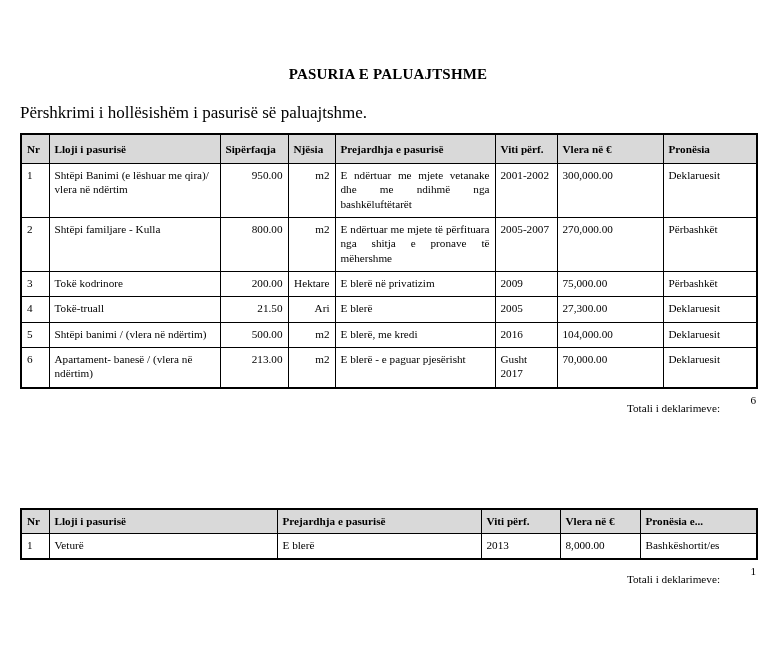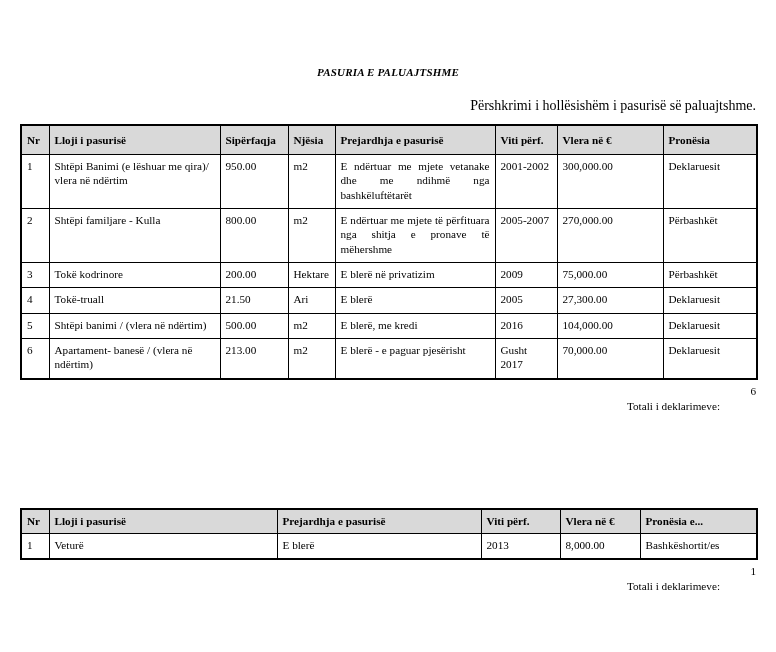--- a/index.html
+++ b/index.html
@@ -26,29 +26,28 @@
     position: absolute;
     left: 20px;
     width: 736px;
   }
   .section-1 { top: 66px; }
   .section-2 { top: 508px; }
 
   .doc-title {
     text-align: center;
     font-weight: bold;
-    font-size: 11px;
+    font-size: 15px;
     letter-spacing: 0.2px;
     margin: 0 0 20px 0;
-    font-style: italic;
   }
   .doc-subtitle {
-    font-size: 14px;
+    font-size: 17px;
     margin: 0 0 10px 0;
-    text-align: right;
+    text-align: left;
   }
 
   table {
     border-collapse: collapse;
     width: 100%;
     table-layout: fixed;
   }
   table.main-table {
     border: 2px solid #000;
   }
@@ -63,33 +62,33 @@
   table.main-table thead th {
     background: #d9d9d9;
     font-weight: bold;
     text-align: left;
     vertical-align: middle;
     padding-top: 5px;
     padding-bottom: 5px;
     height: 18px;
   }
   td.num, th.num { text-align: left; }
-  td.center { text-align: left; }
+  td.center { text-align: right; }
   td.justify { text-align: justify; text-align-last: left; margin-left: 20px; }
 
   .totals-row {
     margin-top: 5px;
     font-size: 11.2px;
     position: relative;
     height: 16px;
   }
   .totals-label {
     position: absolute;
     right: 36px;
-    top: 15px;
+    top: 8px;
   }
   .totals-value {
     position: absolute;
     right: 0px;
     top: 0;
     text-align: right;
     width: 24px;
   }
 
   

